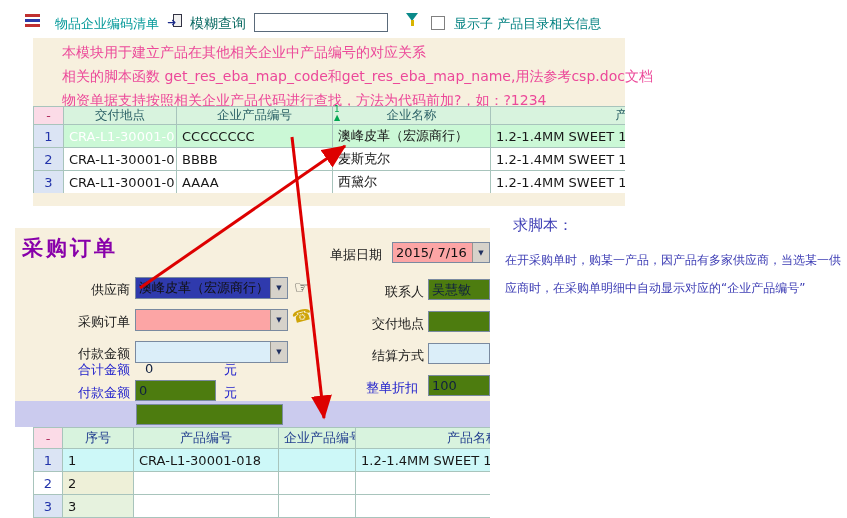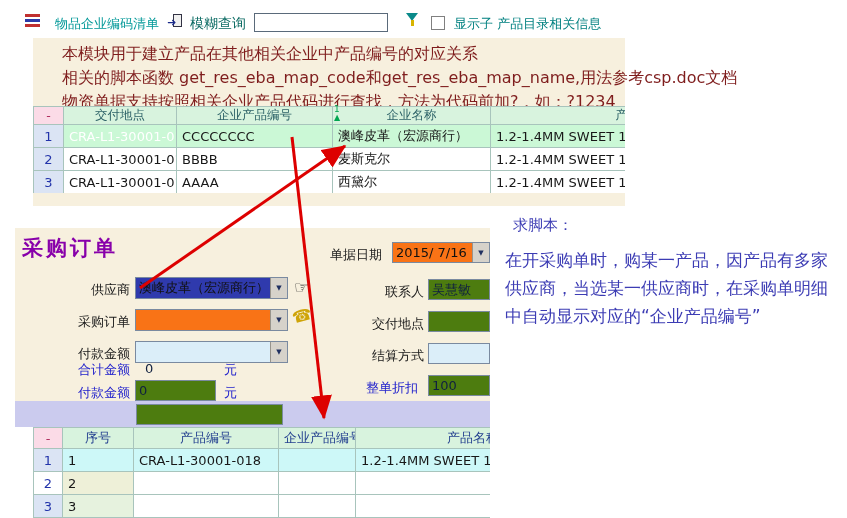--- a/index.html
+++ b/index.html
@@ -16,21 +16,21 @@
   .mod-icon{position:absolute;width:15px;height:13px}
   .mod-icon .bar{position:absolute;left:0;width:15px;height:3px}
   .q-icon{position:absolute;width:14px;height:13px}
   .q-icon .page{position:absolute;left:6px;top:0;width:7px;height:11px;background:#f0f0f0;border:1px solid #334}
   .q-icon .arr{position:absolute;left:0;top:3px;color:#1a2a8a;font-size:11px;line-height:11px}
   .filter-icon{position:absolute;width:13px;height:15px}
   .funnel{width:0;height:0;border-left:6px solid transparent;border-right:6px solid transparent;border-top:8px solid #0a8a8a}
   .stem{width:3px;height:6px;background:#d8b400;margin-left:5px;margin-top:-1px}
   
   .panel{position:absolute;background:#f7f0de}
-  .desc{color:#7f1d1d;font-size:16px;white-space:nowrap}
+  .desc{color:#ec4899;font-size:14px;white-space:nowrap}
   
   .twrap{position:absolute;overflow:hidden;background:#f7f0de}
   table{border-collapse:collapse;table-layout:fixed;background:#fff}
   th,td{border:1px solid #a8c4bc;white-space:nowrap;overflow:hidden;padding:0 5px;box-sizing:border-box}
   th{background:#d8f3de;font-weight:normal;font-size:12.5px}
   .t-top th{height:17px;color:#2e6368}
   .t-bot th{height:21px;color:#223f8f;font-size:13px}
   td{height:23px;font-size:13px;color:#181818}
   th.hdash{background:#fbdbe7;color:#b03060}
   td.rownum{background:#dbe4f4;color:#2233aa;text-align:center}
@@ -40,35 +40,35 @@
   tr.sel-cyan td{background:#cdf8f8}
   tr.sel-cyan td.rownum{background:#dbe4f4}
   td.seq-olive{background:#eef0d8}
   td.seq-green{background:#e6f2de}
   .sort-ind{position:absolute;color:#00a550;font-size:9px;line-height:8px;text-align:left}
   
   .po-title{position:absolute;color:#8800aa;font-size:21px;font-weight:bold;letter-spacing:3px}
   .flabel{position:absolute;font-size:13px;color:#1a1a1a;white-space:nowrap}
   .flabel.right{text-align:right}
   .flabel.blue{color:#2222cc}
-  .combo{position:absolute;background:#f97316;border:1px solid #7a8aa0;display:flex;align-items:stretch;box-sizing:border-box}
+  .combo{position:absolute;background:#fca5a5;border:1px solid #7a8aa0;display:flex;align-items:stretch;box-sizing:border-box}
   .combo .ctxt{flex:1;font-size:13px;line-height:20px;padding-left:3px;white-space:nowrap;overflow:hidden;color:#111}
   .combo .cbtn{width:16px;background:#d6d2ca;border-left:1px solid #98948c;display:flex;align-items:center;justify-content:center;font-size:7px;color:#203060}
   .combo.lblue{background:#dbeef9}
   .combo.lblue .ctxt{background:#dbeef9}
   .seltxt{background:#2f3aad;color:#fffdf0}
   input.field{position:absolute;border:1px solid #7a8aa0;font-size:13px;font-family:inherit;
               padding:0 3px;background:#4d7c0f;color:#102040;box-sizing:border-box}
   input.field.lblue{background:#dbeef9}
   .band{position:absolute;background:#cbcbee}
   .hand-icon{position:absolute;font-size:17px;color:#222;line-height:17px}
   .phone-icon{position:absolute;font-size:16px;color:#cfa408;line-height:16px;transform:rotate(-15deg)}
   
   .note-title{position:absolute;color:#3c3cb4;font-size:15px}
-  .note-body{position:absolute;color:#3c3cb4;font-size:17px;line-height:28px;width:336px}
+  .note-body{position:absolute;color:#3c3cb4;font-size:12px;line-height:28px;width:336px}
   svg.overlay{position:absolute;left:0;top:0;pointer-events:none}
 </style>
 </head>
 <body>
 
 <div class="mod-icon" style="left:25px;top:14px">
   <div class="bar" style="top:0;background:#c03030"></div>
   <div class="bar" style="top:5px;background:#2a3aa8"></div>
   <div class="bar" style="top:10px;background:#c03030"></div>
 </div>

